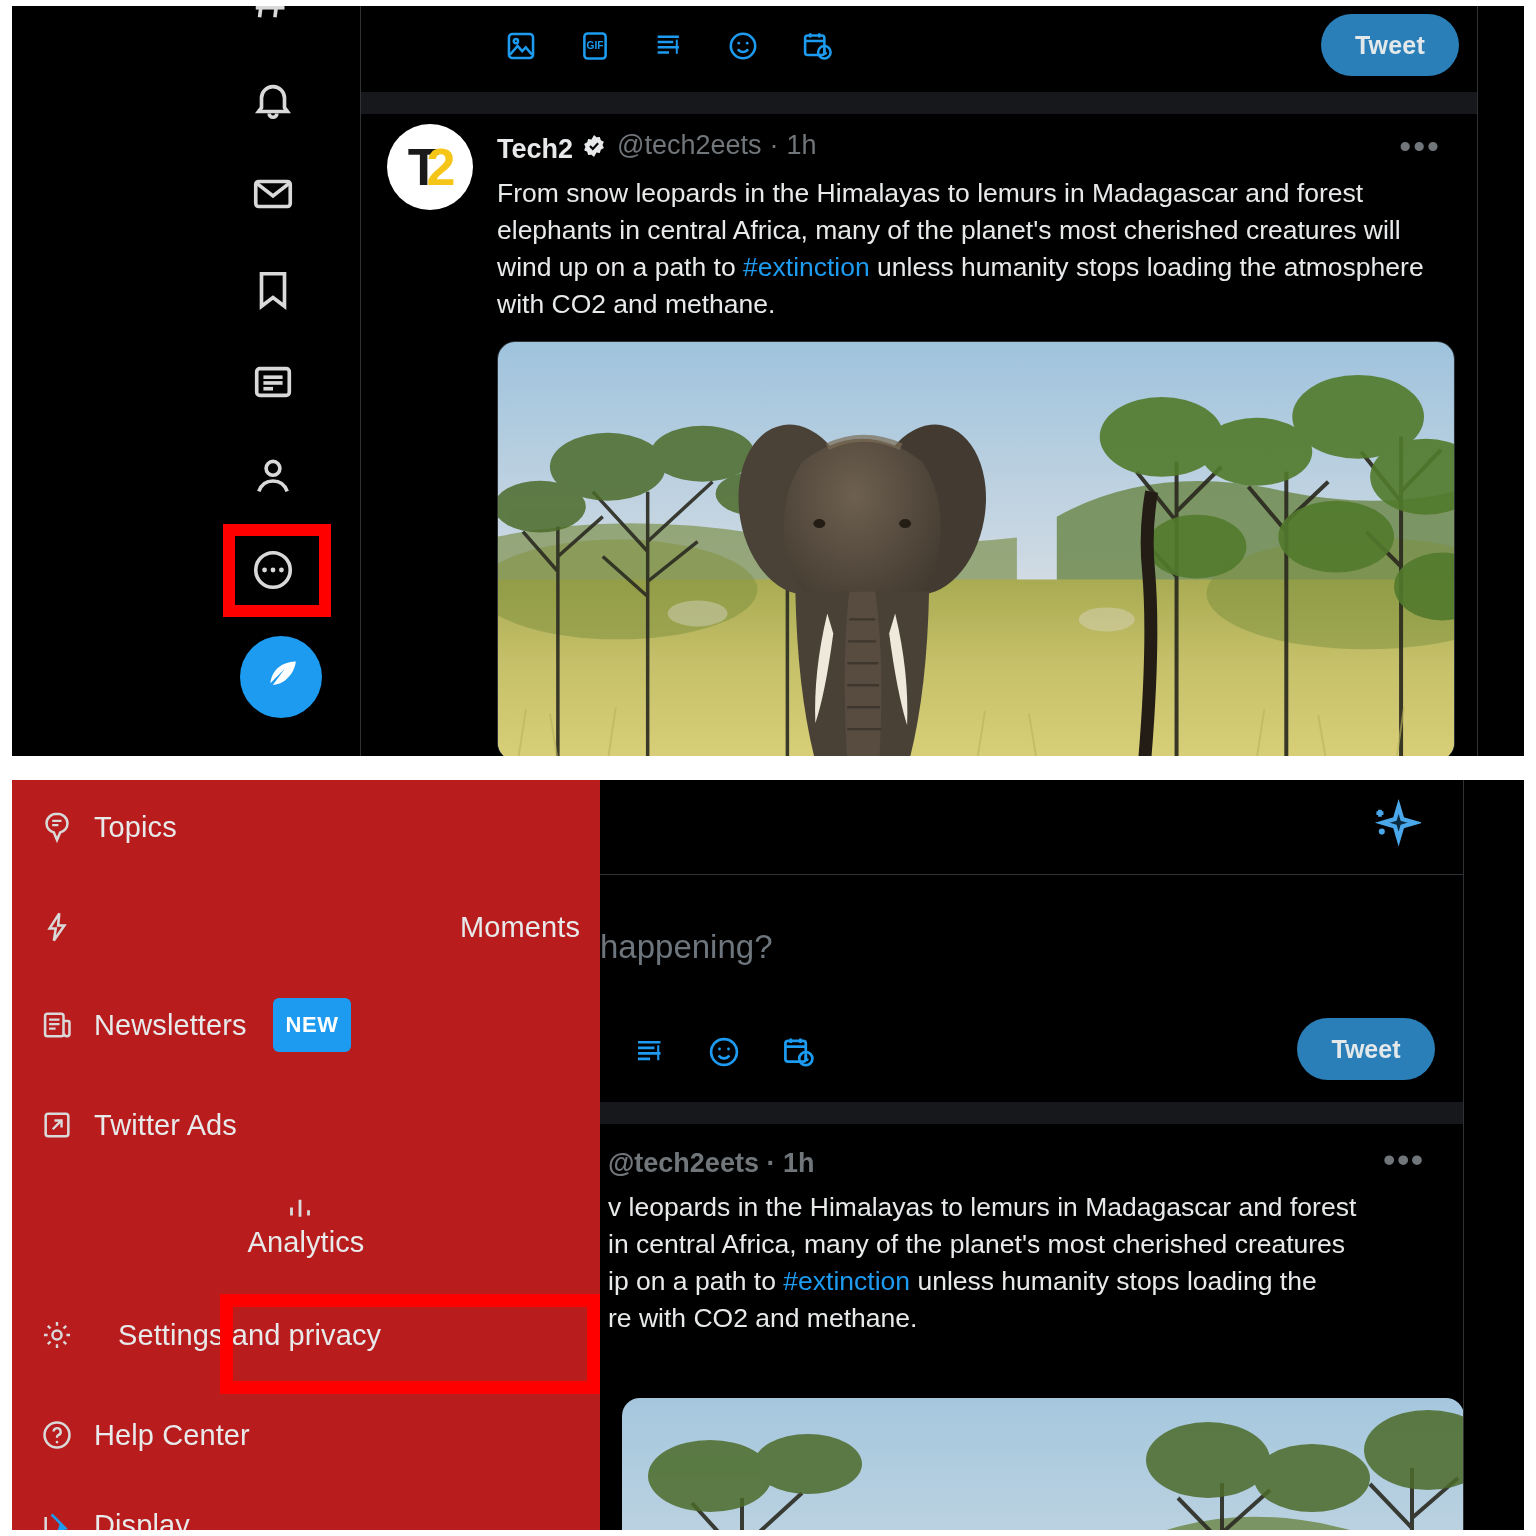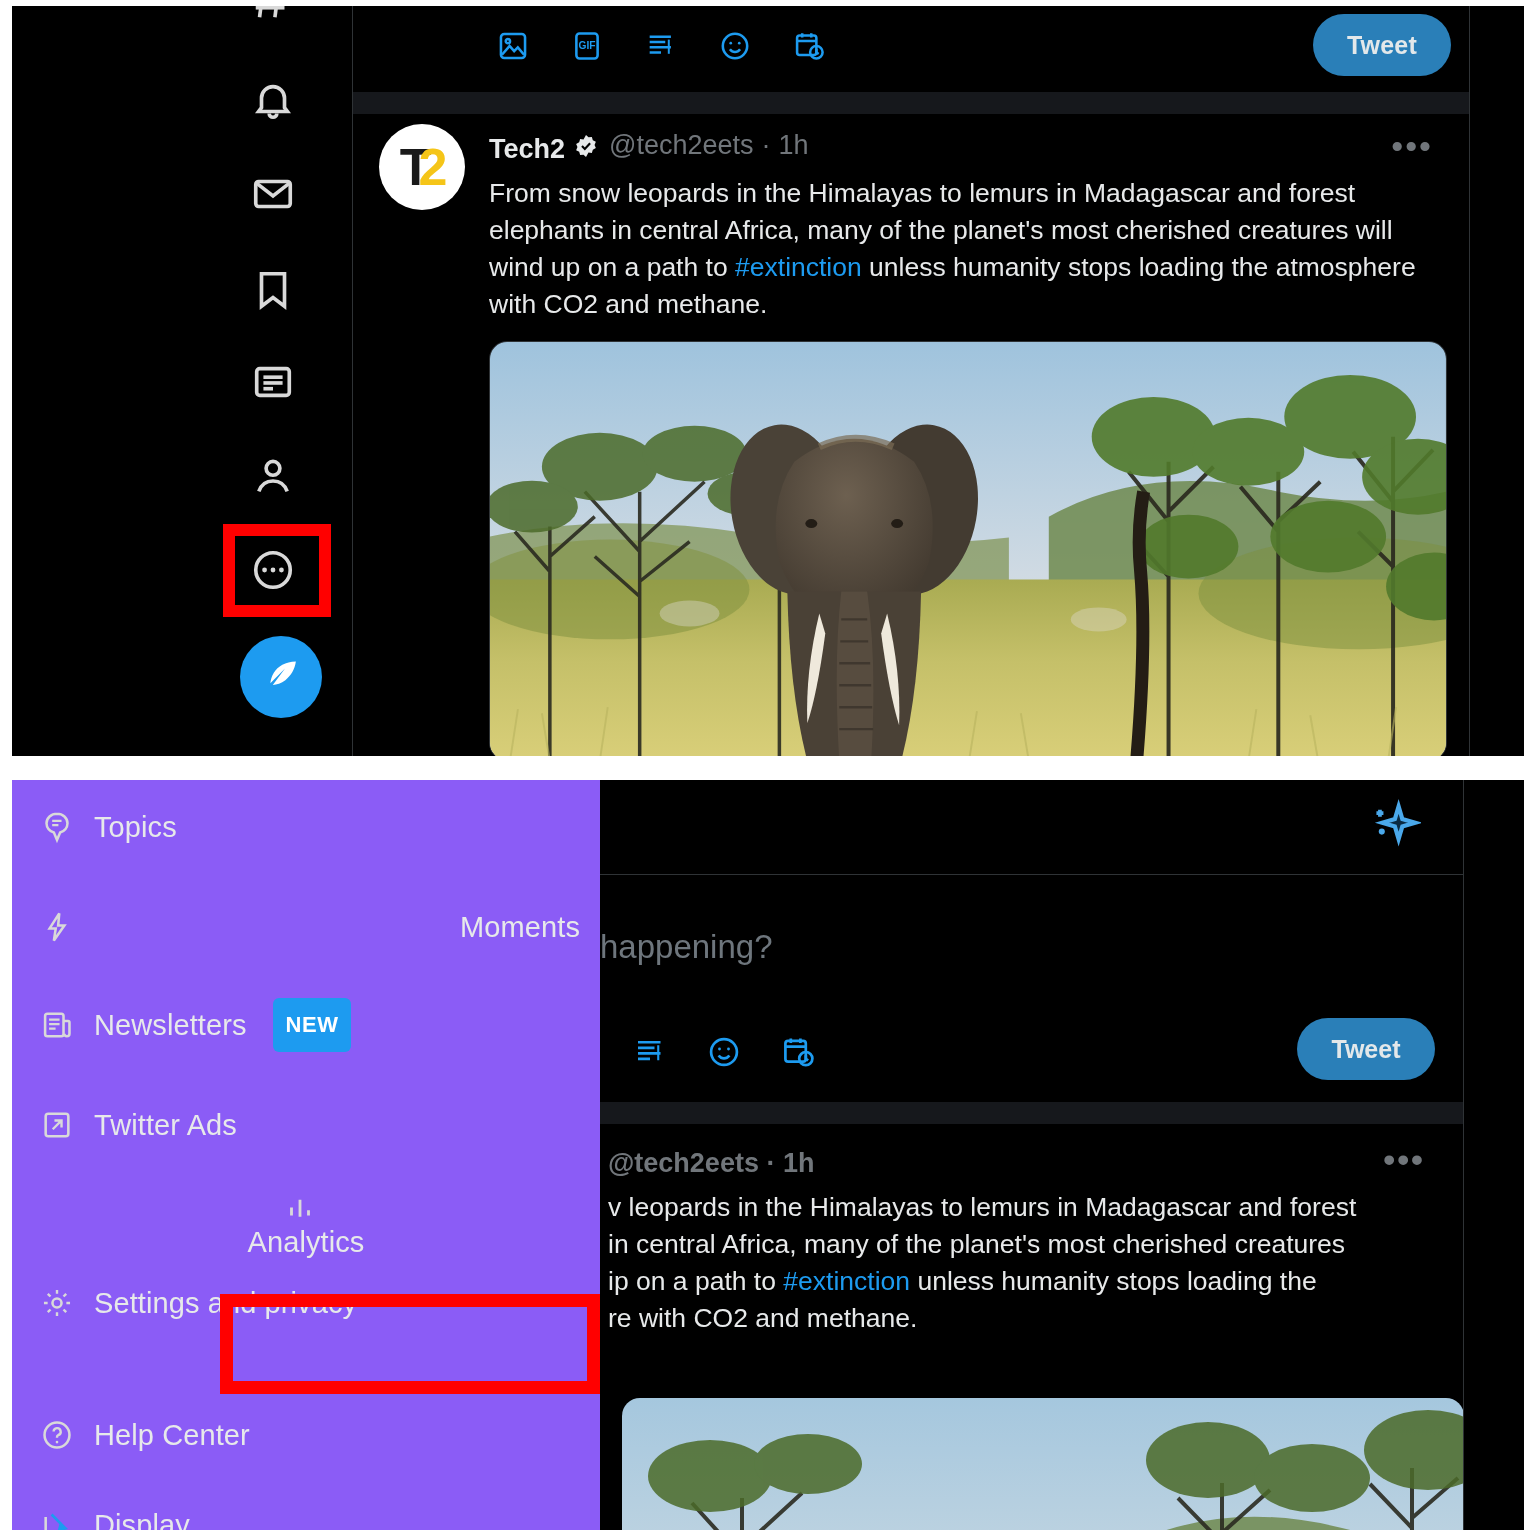--- a/index.html
+++ b/index.html
@@ -46,21 +46,21 @@
   .hl-more {
     position: absolute; left: 211px; top: 518px;
     width: 108px; height: 93px;
     border: 12px solid #ff0000;
     box-sizing: border-box;
     pointer-events: none;
   }
 
   
   .main-col {
-    position: absolute; left: 340px; top: 0; width: 1118px; height: 100%;
+    position: absolute; left: 348px; top: 0; width: 1118px; height: 100%;
     border-left: 1px solid #2f3336; border-right: 1px solid #2f3336;
     background: #000;
   }
   .composer-actions {
     position: absolute; left: 0; top: 0; width: 100%; height: 80px;
     display: flex; align-items: center;
   }
   .composer-icons { display: flex; gap: 34px; margin-left: 140px; }
   .ci { width: 40px; height: 40px; display: flex; align-items: center; justify-content: center; }
   .ci svg { width: 34px; height: 34px; stroke: #1d9bf0; fill: none; stroke-width: 1.8; }
@@ -118,21 +118,21 @@
     width: 958px; height: 420px;
     border-radius: 18px; overflow: hidden;
     position: relative;
     border: 1px solid #2f3336;
   }
   .photo-canvas { position: absolute; inset: 0; }
 
   
   .menu-panel {
     position: absolute; left: 0; top: 0; width: 650px; height: 100%;
-    background: #8b5cf6; border-right: 1px solid #2f3336;
+    background: #b91c1c; border-right: 1px solid #2f3336;
   }
   .menu-item {
     position: absolute; left: 20px; width: 548px; height: 66px;
     display: flex; align-items: center; color: #e7e9ea;
   }
   .mi-icon {
     width: 62px; display: flex; align-items: center; justify-content: flex-start;
     padding-left: 8px;
   }
   .mi-icon svg { width: 34px; height: 34px; stroke: #d9d9d9; fill: none; stroke-width: 1.8; }
@@ -467,21 +467,21 @@
 
       <div class="menu-item" style="top:412px;flex-direction:column;">
         <span class="mi-icon">
           <svg viewBox="0 0 24 24">
               <path d="M6 16.5V11M12 17.5V5.5M18 16.5V12.8" stroke-width="2"></path>
             </svg>
         </span>
         <span class="mi-label">Analytics</span>
       </div>
 
-      <div class="menu-item" style="top:490px;">
+      <div class="menu-item" style="top:522px;gap:24px;">
         <span class="mi-icon">
           <svg viewBox="0 0 24 24">
               <circle cx="12" cy="12" r="3.2"></circle>
               <path d="M12 2.8v2.6M12 18.6v2.6M21.2 12h-2.6M5.4 12H2.8M18.5 5.5l-1.9 1.9M7.4 16.6l-1.9 1.9M18.5 18.5l-1.9-1.9M7.4 7.4 5.5 5.5" stroke-width="1.7"></path>
             </svg>
         </span>
         <span class="mi-label">Settings and privacy</span>
       </div>
 
       <div class="menu-item" style="top:622px;">

